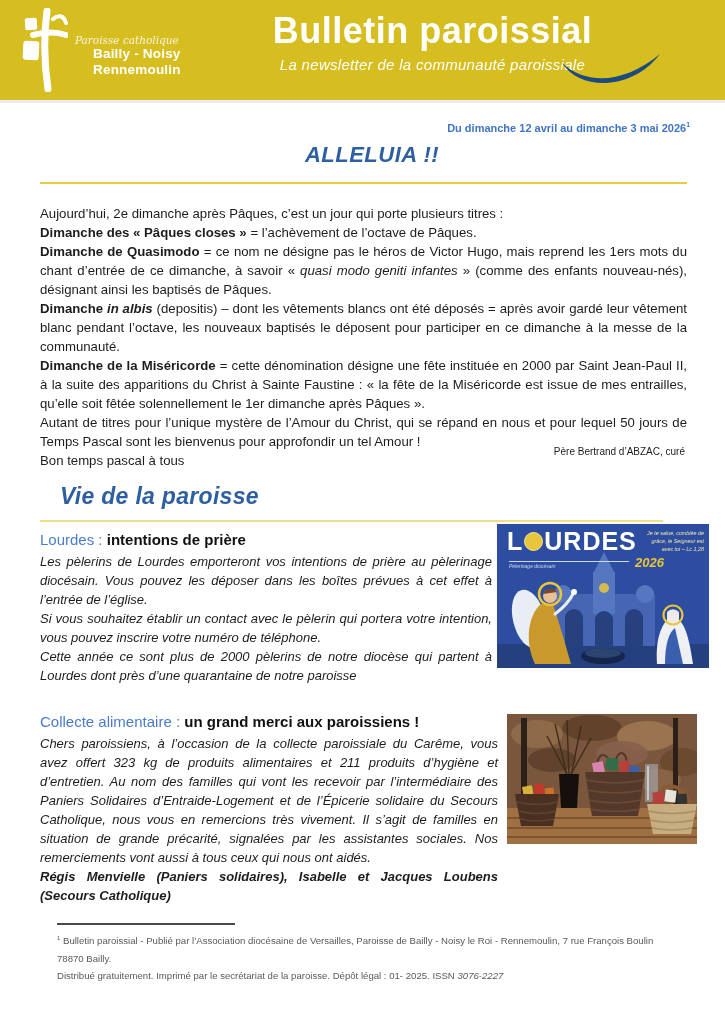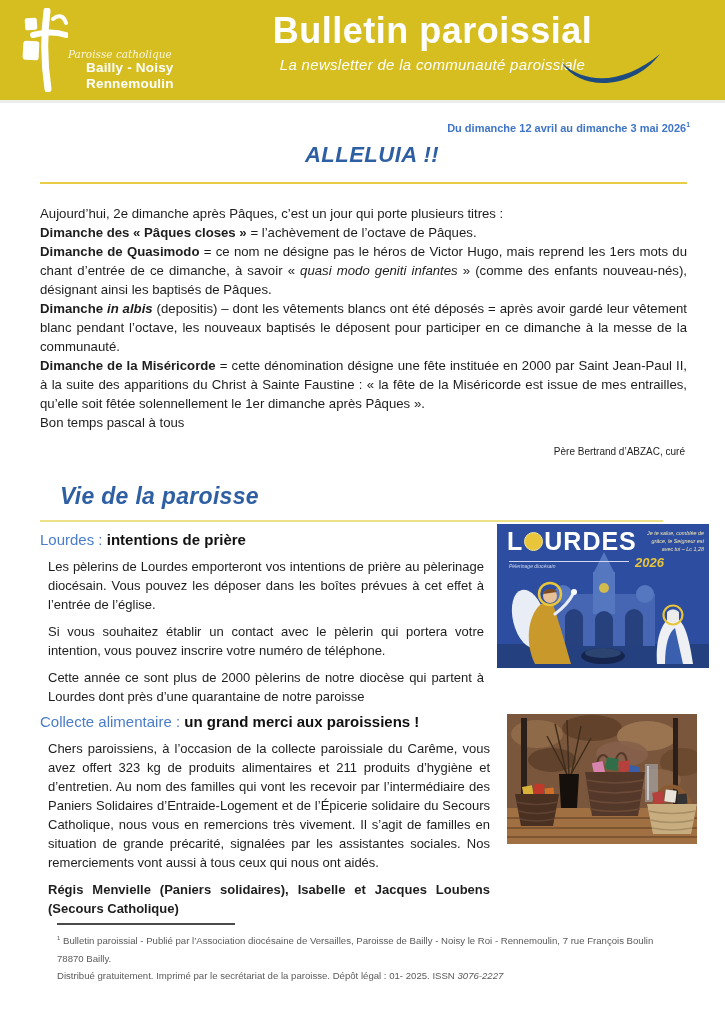--- a/index.html
+++ b/index.html
@@ -8,21 +8,21 @@
   .page {
     position:relative; width:725px; height:1024px; background:#ffffff;
     font-family:"Liberation Sans", sans-serif; color:#1d1d1d; overflow:hidden;
   }
   .b { font-weight:bold; } .i { font-style:italic; }
   sup { font-size:.62em; vertical-align:super; }
 
   
   .masthead { position:absolute; top:0; left:0; right:0; height:100px; background:#d6bd20; }
   .masthead:after { content:""; position:absolute; bottom:-3px; left:0; right:0; height:3px; background:#ececec; }
-  .logo { position:absolute; left:22px; top:8px; display:flex; align-items:flex-end; gap:0; }
+  .logo { position:absolute; left:22px; top:8px; display:flex; align-items:flex-start; gap:7px; }
   .logo svg { display:block; }
   .logo-text { color:#fff; margin-top:26px; }
   .logo-script { font-style:italic; font-size:10.5px; opacity:.85; font-family:"DejaVu Serif", serif; }
   .logo-bold { font-weight:bold; font-size:13.5px; line-height:1.18; letter-spacing:.2px;margin-left:18px; }
   .masthead-titles { position:absolute; left:170px; right:30px; top:10px; text-align:center; color:#fff; }
   .masthead-titles h1 { font-size:36px; font-weight:bold; letter-spacing:.5px; }
   .masthead-sub { font-size:15px; font-style:italic; margin-top:4px; letter-spacing:.3px; }
   .swoosh { position:absolute; right:62px; bottom:6px; }
 
   
@@ -40,21 +40,21 @@
   .article-sign { position:absolute; top:446px; right:40px; font-size:10px; }
 
   .section-title { position:absolute; top:483px; left:60px; font-size:23px;
     font-weight:bold; font-style:italic; color:#2e5fa3; letter-spacing:.3px; }
 
   
   .news-head { font-size:15px; }
   .news-head .lbl { color:#4a7cc9; }
   .news-head .ttl { font-weight:bold; color:#111; }
   .news-text { position:absolute; left:40px; font-size:13px; line-height:19px; text-align:justify; }
-  .news-text p { margin:8px; }
+  .news-text p { margin:0;font-style:italic; }
   .lourdes-text { top:530px; width:452px; }
   .collecte-text { top:712px; width:458px; }
   .news-text h3 { margin-bottom:3px; font-weight:normal; }
 
   
   .poster { position:absolute; top:524px; left:497px; width:212px; height:144px;
     background:#2c4da0; overflow:hidden; box-shadow:0 0 0 1px #c9d2e6 inset; }
   .poster svg { position:absolute; inset:0; }
   .poster-titlebar { position:absolute; top:5px; left:10px; display:flex; align-items:center;
     color:#fff; font-weight:bold; font-size:25px; letter-spacing:1px; line-height:1; }
@@ -116,20 +116,21 @@
   </div>
   <h2 class="article-title">ALLELUIA !!</h2>
   <hr class="rule rule-article">
 
   <div class="article-body">
       <p><span>Aujourd’hui, 2e dimanche après Pâques, c’est un jour qui porte plusieurs titres :</span></p>
       <p><span class="b">Dimanche des « Pâques closes »</span><span> = l’achèvement de l’octave de Pâques.</span></p>
       <p><span class="b">Dimanche de Quasimodo</span><span> = ce nom ne désigne pas le héros de Victor Hugo, mais reprend les 1ers mots du chant d’entrée de ce dimanche, à savoir « </span><span class="i">quasi modo geniti infantes</span><span> » (comme des enfants nouveau-nés), désignant ainsi les baptisés de Pâques.</span></p>
       <p><span class="b">Dimanche </span><span class="b i">in albis</span><span> (depositis) – dont les vêtements blancs ont été déposés = après avoir gardé leur vêtement blanc pendant l’octave, les nouveaux baptisés le déposent pour participer en ce dimanche à la messe de la communauté.</span></p>
       <p><span class="b">Dimanche de la Miséricorde</span><span> = cette dénomination désigne une fête instituée en 2000 par Saint Jean-Paul II, à la suite des apparitions du Christ à Sainte Faustine : « la fête de la Miséricorde est issue de mes entrailles, qu’elle soit fêtée solennellement le 1er dimanche après Pâques ».</span></p>
+      <p><span>Autant de titres pour l’unique mystère de l’Amour du Christ, qui se répand en nous et pour lequel 50 jours de Temps Pascal sont les bienvenus pour approfondir un tel Amour !</span></p>
       <p><span>Bon temps pascal à tous</span></p>
     </div>
   <div class="article-sign">Père Bertrand d’ABZAC, curé</div>
 
   <h2 class="section-title">Vie de la paroisse</h2>
   <hr class="rule rule-section">
 
   <div class="news-text lourdes-text">
     <h3 class="news-head">
       <span class="lbl">Lourdes :</span>

